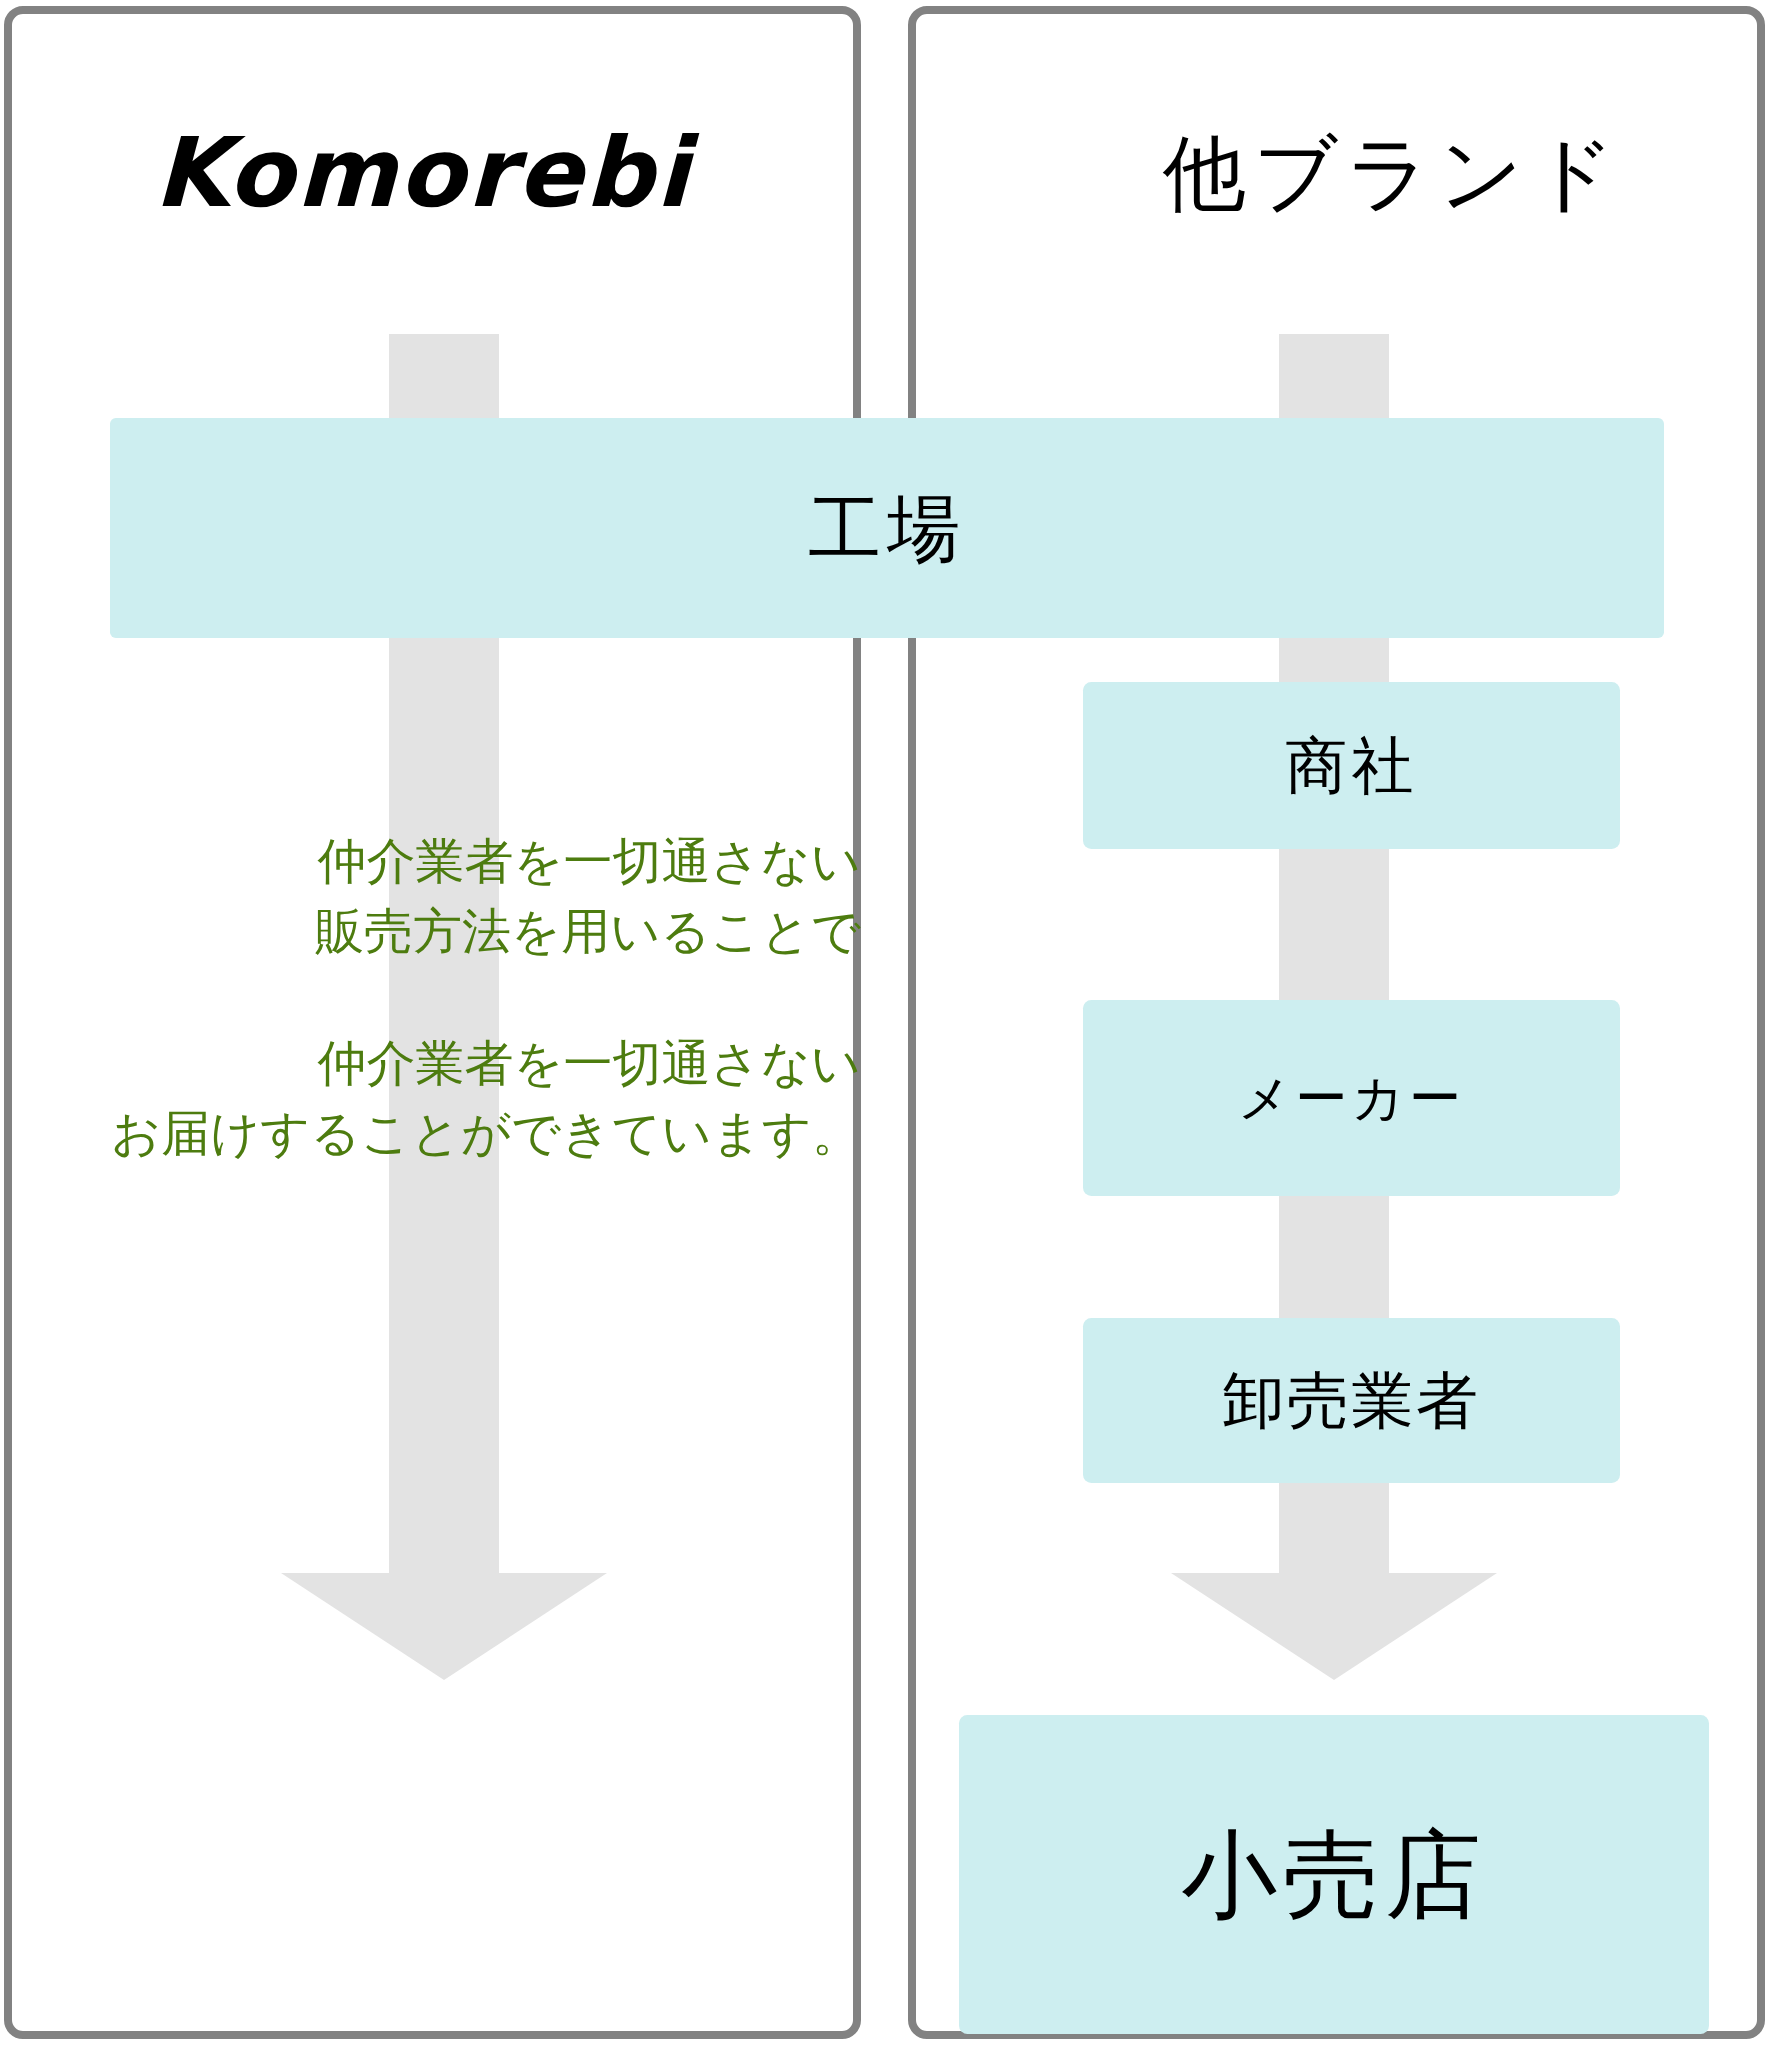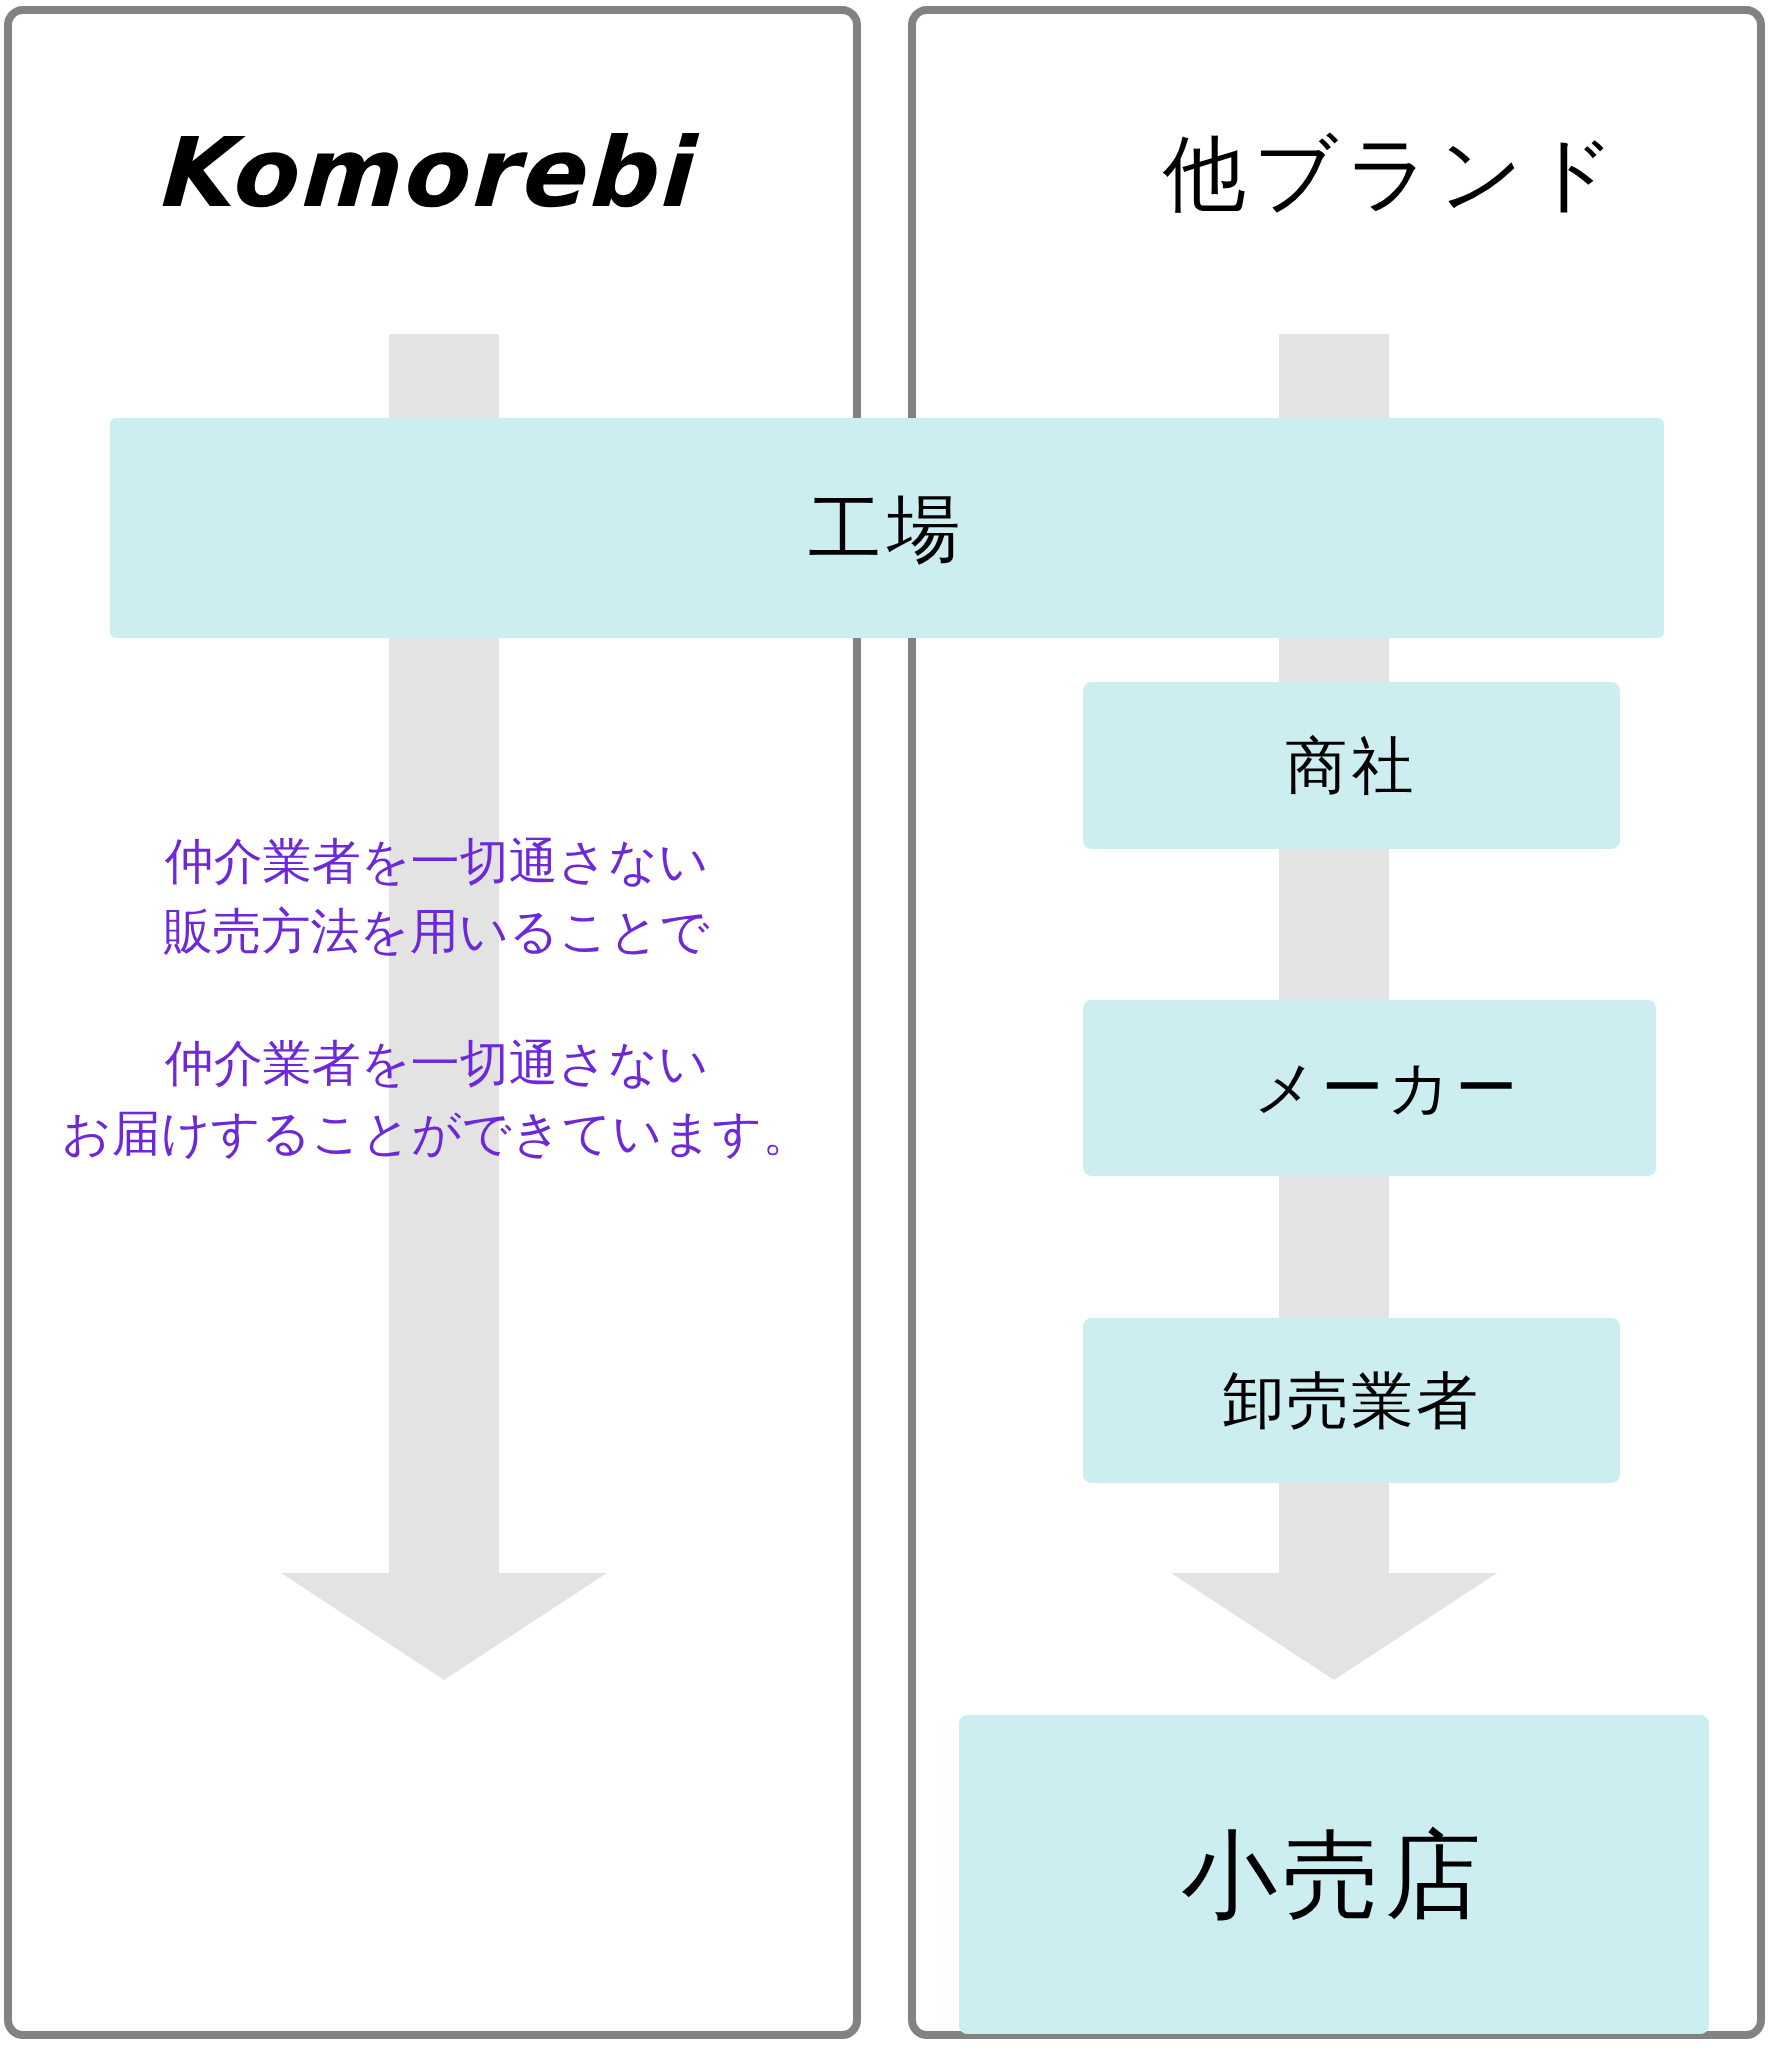--- a/index.html
+++ b/index.html
@@ -98,39 +98,38 @@
   
   .box-factory {
     left: 110px; top: 418px; width: 1554px; height: 220px;
     font-size: 73px;
     letter-spacing: 5.8px;
     border-radius: 5.8px;
   }
 
   
   .box-trading   { left: 1083px; top: 682px; width: 537px; height: 167px; font-size: 62px; letter-spacing: 4.2px; }
-  .box-maker     { left: 1083px; top: 1000px; width: 537px; height: 176px; font-size: 62px; letter-spacing: 4.2px; padding-left: 36px; }
+  .box-maker     { left: 1083px; top: 1000px; width: 537px; height: 196px; font-size: 52px; letter-spacing: 4.2px; }
   .box-wholesale { left: 1083px; top: 1318px; width: 537px; height: 165px; font-size: 62px; letter-spacing: 2.5px; }
 
   
   .box-store  { left: 63px;  top: 1680px; width: 750px; height: 319px; font-size: 77px; letter-spacing: 4.2px; }
   .box-retail { left: 959px; top: 1680px; width: 750px; height: 319px; font-size: 96px; letter-spacing: 5.8px; margin-top: 35px; }
 
   
   .left-copy {
     position: absolute;
     left: 0;
     top: 827px;
     width: 861px;
-    text-align: center;
-    color: #6d28d9;
+    text-align: right;
+    color: #4d7c0f;
     font-size: 49px;
     line-height: 1.42;
     z-index: 3;
-    padding-left: 6px;
   }
   .left-copy .para { margin: 0; }
   .left-copy .para + .para { margin-top: 63px; }
   .left-copy .line { display: block; }
 </style>
 </head>
 <body>
 
 <div class="stage">
 

